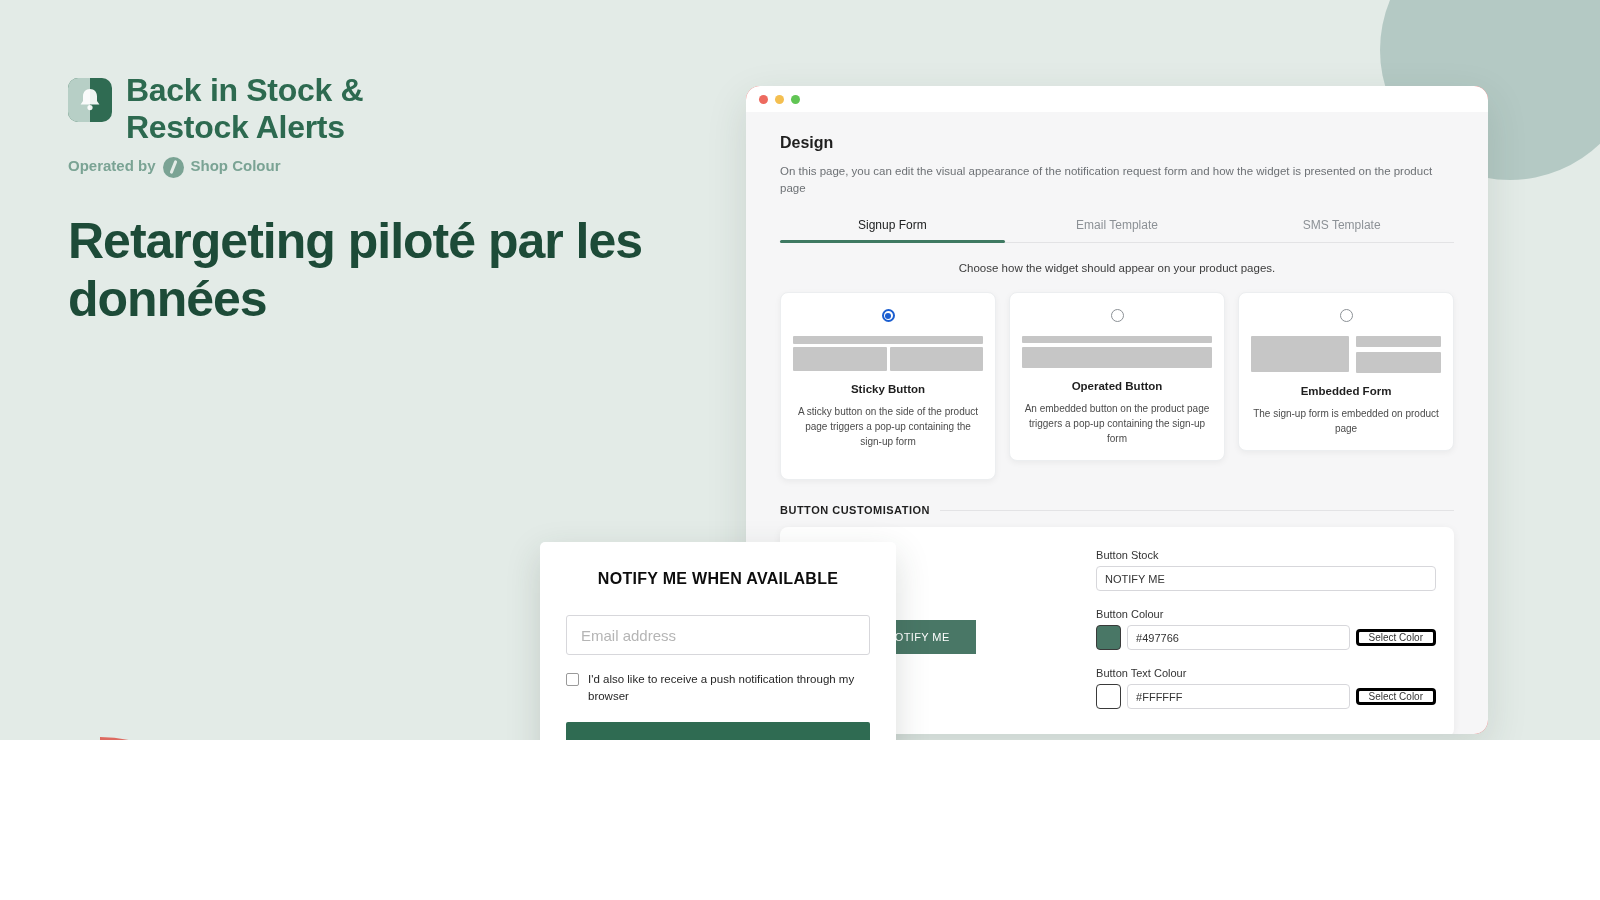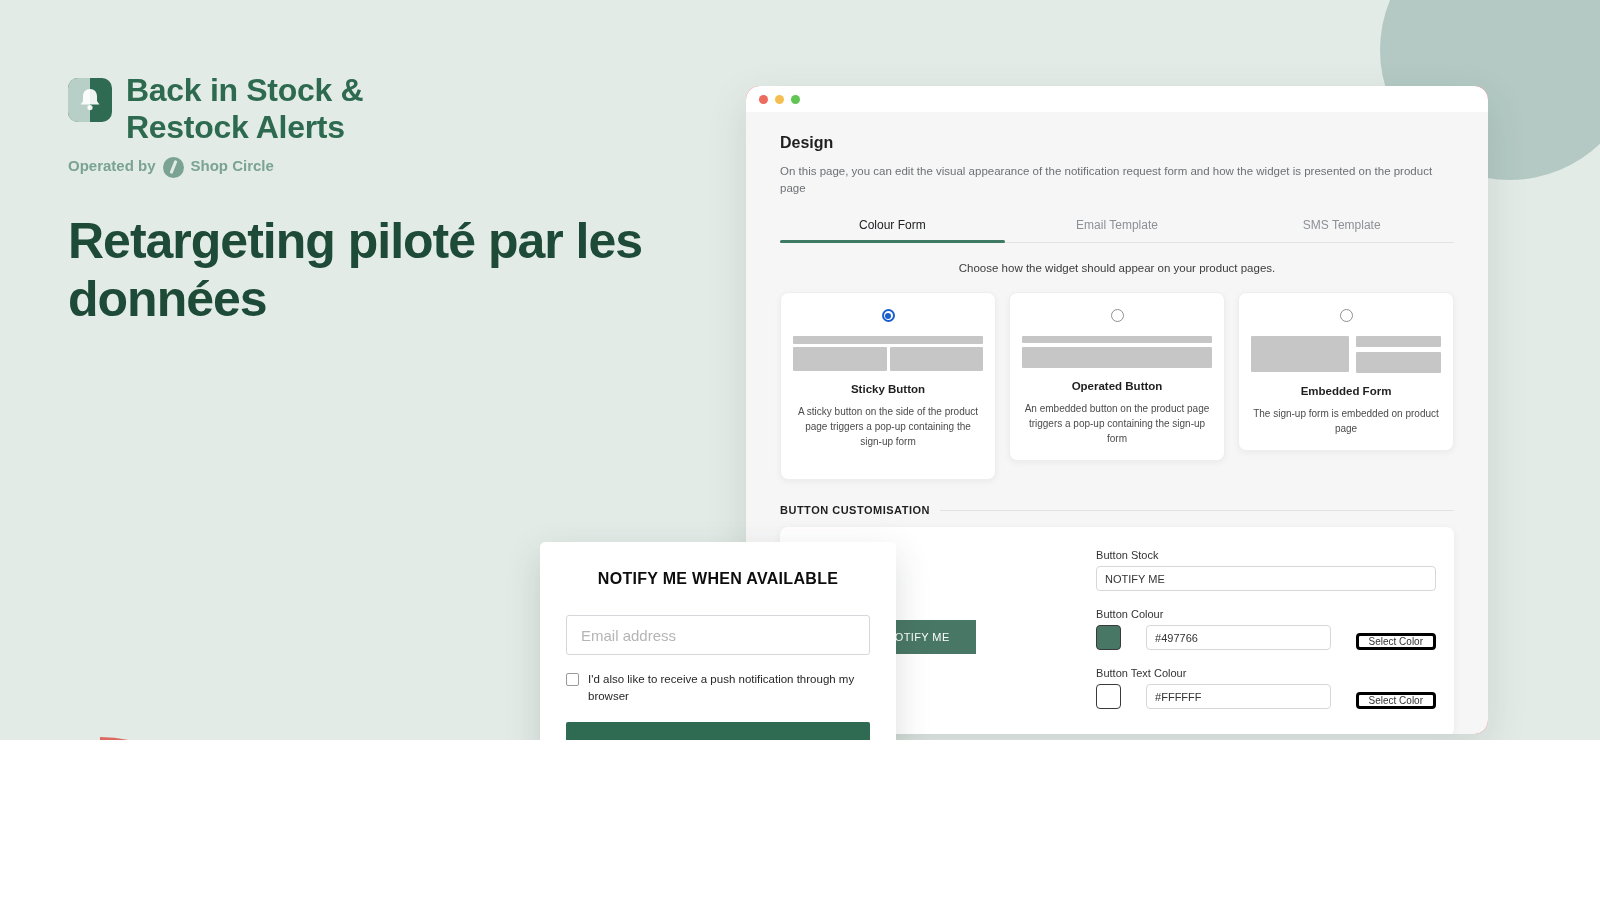--- a/index.html
+++ b/index.html
@@ -345,22 +345,22 @@
     border-radius: 4px;
     background: #fff;
     font-size: 11px;
     color: #333;
     display: flex;
     align-items: center;
     padding: 0 8px;
   }
   .color-row {
     display: flex;
-    gap: 25px;
-    align-items: flex-end;
+    gap: 6px;
+    align-items: center;
   }
   .swatch {
     width: 25px;
     height: 25px;
     border-radius: 4px;
     border: 1px solid #3a3a3a;
     flex: 0 0 auto;
   }
   .color-row .text-input { flex: 1 1 auto; }
   .select-color-btn {
@@ -461,41 +461,41 @@
         <div class="brand-title">
           <div>Back in Stock &amp;</div>
           <div>Restock Alerts</div>
         </div>
       </div>
     </div>
 
     <div class="operated-row">
       <span class="operated-text">Operated by</span>
       <span class="sc-mark"></span>
-      <span class="operated-text">Shop Circle</span>
+      <span class="operated-text">Shop Colour</span>
     </div>
 
     <h1 class="headline">Retargeting piloté par les données</h1>
   </div>
 
   <div class="browser">
 
     <div class="titlebar">
       <span class="dot r"></span>
       <span class="dot y"></span>
       <span class="dot g"></span>
     </div>
 
     <div class="app-body">
 
       <div class="design-title">Design</div>
       <div class="design-desc">On this page, you can edit the visual appearance of the notification request form and how the widget is presented on the product page</div>
 
       <div class="tabs">
-        <div class="tab active">Colour Form</div>
+        <div class="tab active">Signup Form</div>
         <div class="tab">Email Template</div>
         <div class="tab">SMS Template</div>
       </div>
 
       <div class="choose-line">Choose how the widget should appear on your product pages.</div>
 
       <div class="cards-row">
 
         <div class="opt-card tall">
           <div class="radio checked"></div>

